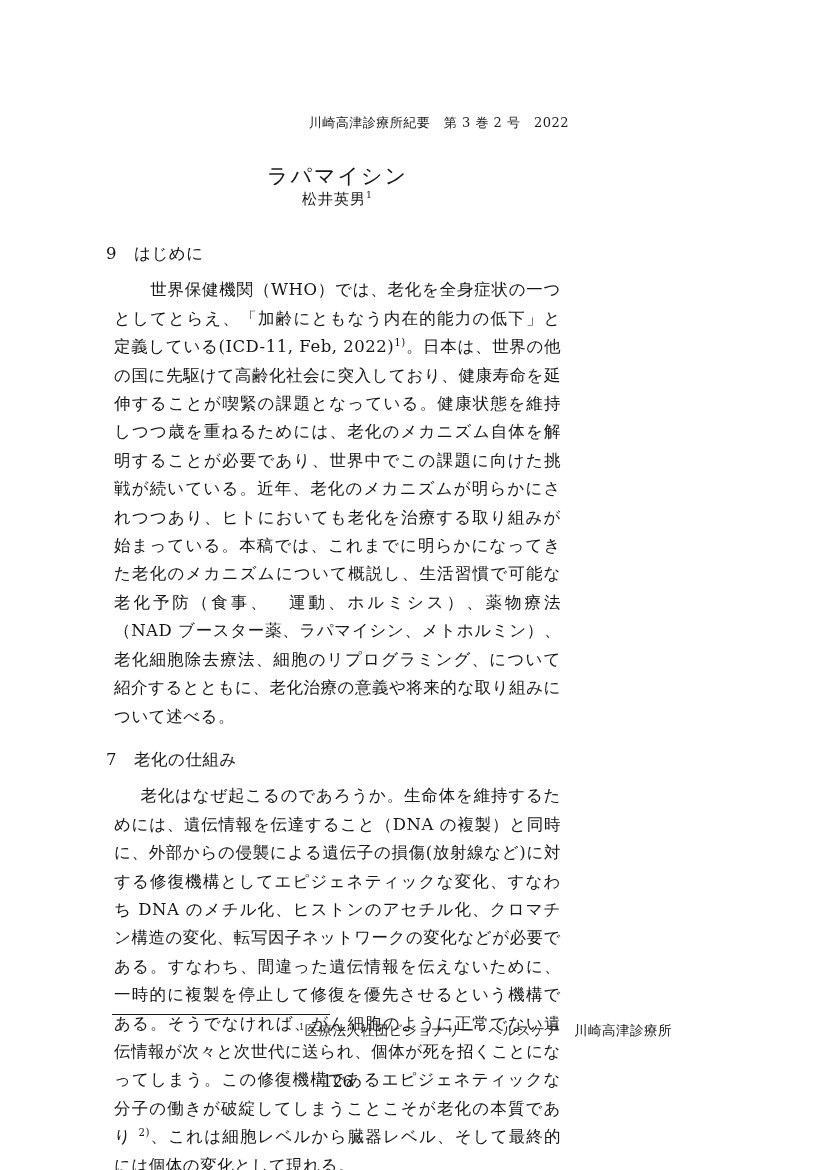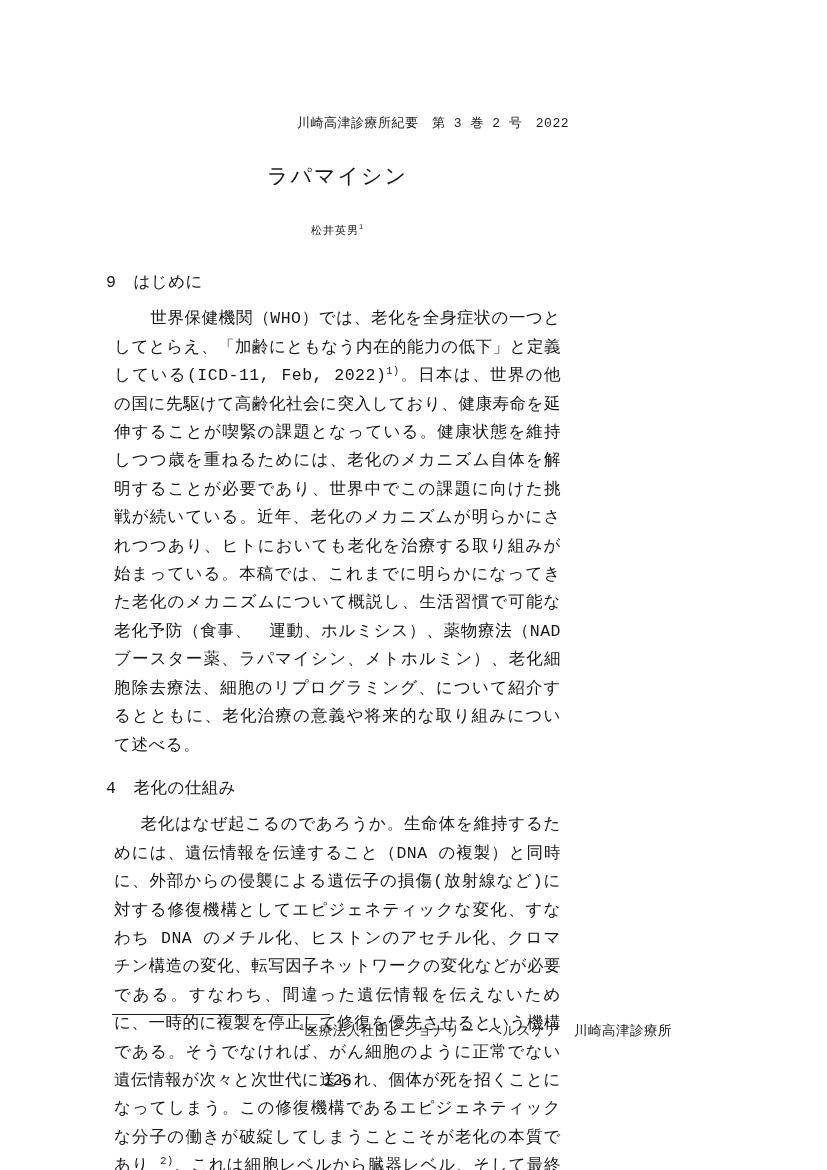--- a/index.html
+++ b/index.html
@@ -13,43 +13,41 @@
     font-family: "DejaVu Serif", "Liberation Serif", serif;
     color: #161616;
   }
   .page {
     position: relative;
     width: 675px;
     height: 1170px;
     background: #ffffff;
     overflow: hidden;
     box-sizing: border-box;
-    font-family: Liberation Mono, monospace;
   }
   .content {
     padding: 0 106px;
   }
   .running-header {
     padding-top: 114px;
     text-align: right;
     font-size: 13px;
     letter-spacing: 0.5px;
     color: #1a1a1a;
   }
   .title {
     margin: 30px 0 0 0;
     text-align: center;
     font-size: 21px;
     font-weight: normal;
     letter-spacing: 2px;
   }
   .author {
-    margin-top: 33px;
     text-align: center;
-    font-size: 11px;
+    font-size: 15px;
     letter-spacing: 1px;
   }
   sup {
     font-size: 0.62em;
     vertical-align: super;
     line-height: 0;
   }
   section.sec-1 { margin-top: 31px; }
   section.sec-2 { margin-top: 15px; }
   section.sec-3 { margin-top: 27px; }
@@ -108,21 +106,21 @@
     <h1 class="title">ラパマイシン</h1>
 
     <div class="author"><span>松井英男</span><sup>1</sup></div>
 
     <section class="sec-1">
       <h2 class="sec-heading">9　はじめに</h2>
       <p class="para indent-large">世界保健機関（WHO）では、老化を全身症状の一つとしてとらえ、「加齢にともなう内在的能力の低下」と定義している(ICD-11, Feb, 2022)<sup>1)</sup>。日本は、世界の他の国に先駆けて高齢化社会に突入しており、健康寿命を延伸することが喫緊の課題となっている。健康状態を維持しつつ歳を重ねるためには、老化のメカニズム自体を解明することが必要であり、世界中でこの課題に向けた挑戦が続いている。近年、老化のメカニズムが明らかにされつつあり、ヒトにおいても老化を治療する取り組みが始まっている。本稿では、これまでに明らかになってきた老化のメカニズムについて概説し、生活習慣で可能な老化予防（食事、　運動、ホルミシス）、薬物療法（NAD ブースター薬、ラパマイシン、メトホルミン）、老化細胞除去療法、細胞のリプログラミング、について紹介するとともに、老化治療の意義や将来的な取り組みについて述べる。</p>
     </section>
 
     <section class="sec-2">
-      <h2 class="sec-heading">4　老化の仕組み</h2>
+      <h2 class="sec-heading">7　老化の仕組み</h2>
       <p class="para">老化はなぜ起こるのであろうか。生命体を維持するためには、遺伝情報を伝達すること（DNA の複製）と同時に、外部からの侵襲による遺伝子の損傷(放射線など)に対する修復機構としてエピジェネティックな変化、すなわち DNA のメチル化、ヒストンのアセチル化、クロマチン構造の変化、転写因子ネットワークの変化などが必要である。すなわち、間違った遺伝情報を伝えないために、一時的に複製を停止して修復を優先させるという機構である。そうでなければ、がん細胞のように正常でない遺伝情報が次々と次世代に送られ、個体が死を招くことになってしまう。この修復機構であるエピジェネティックな分子の働きが破綻してしまうことこそが老化の本質であり <sup>2)</sup>、これは細胞レベルから臓器レベル、そして最終的には個体の変化として現れる。</p>
     </section>
 
     <section class="sec-3">
       <h2 class="sec-heading">1）　老化細胞</h2>
     </section>
 
   </div>
 
   <div class="footnote">

